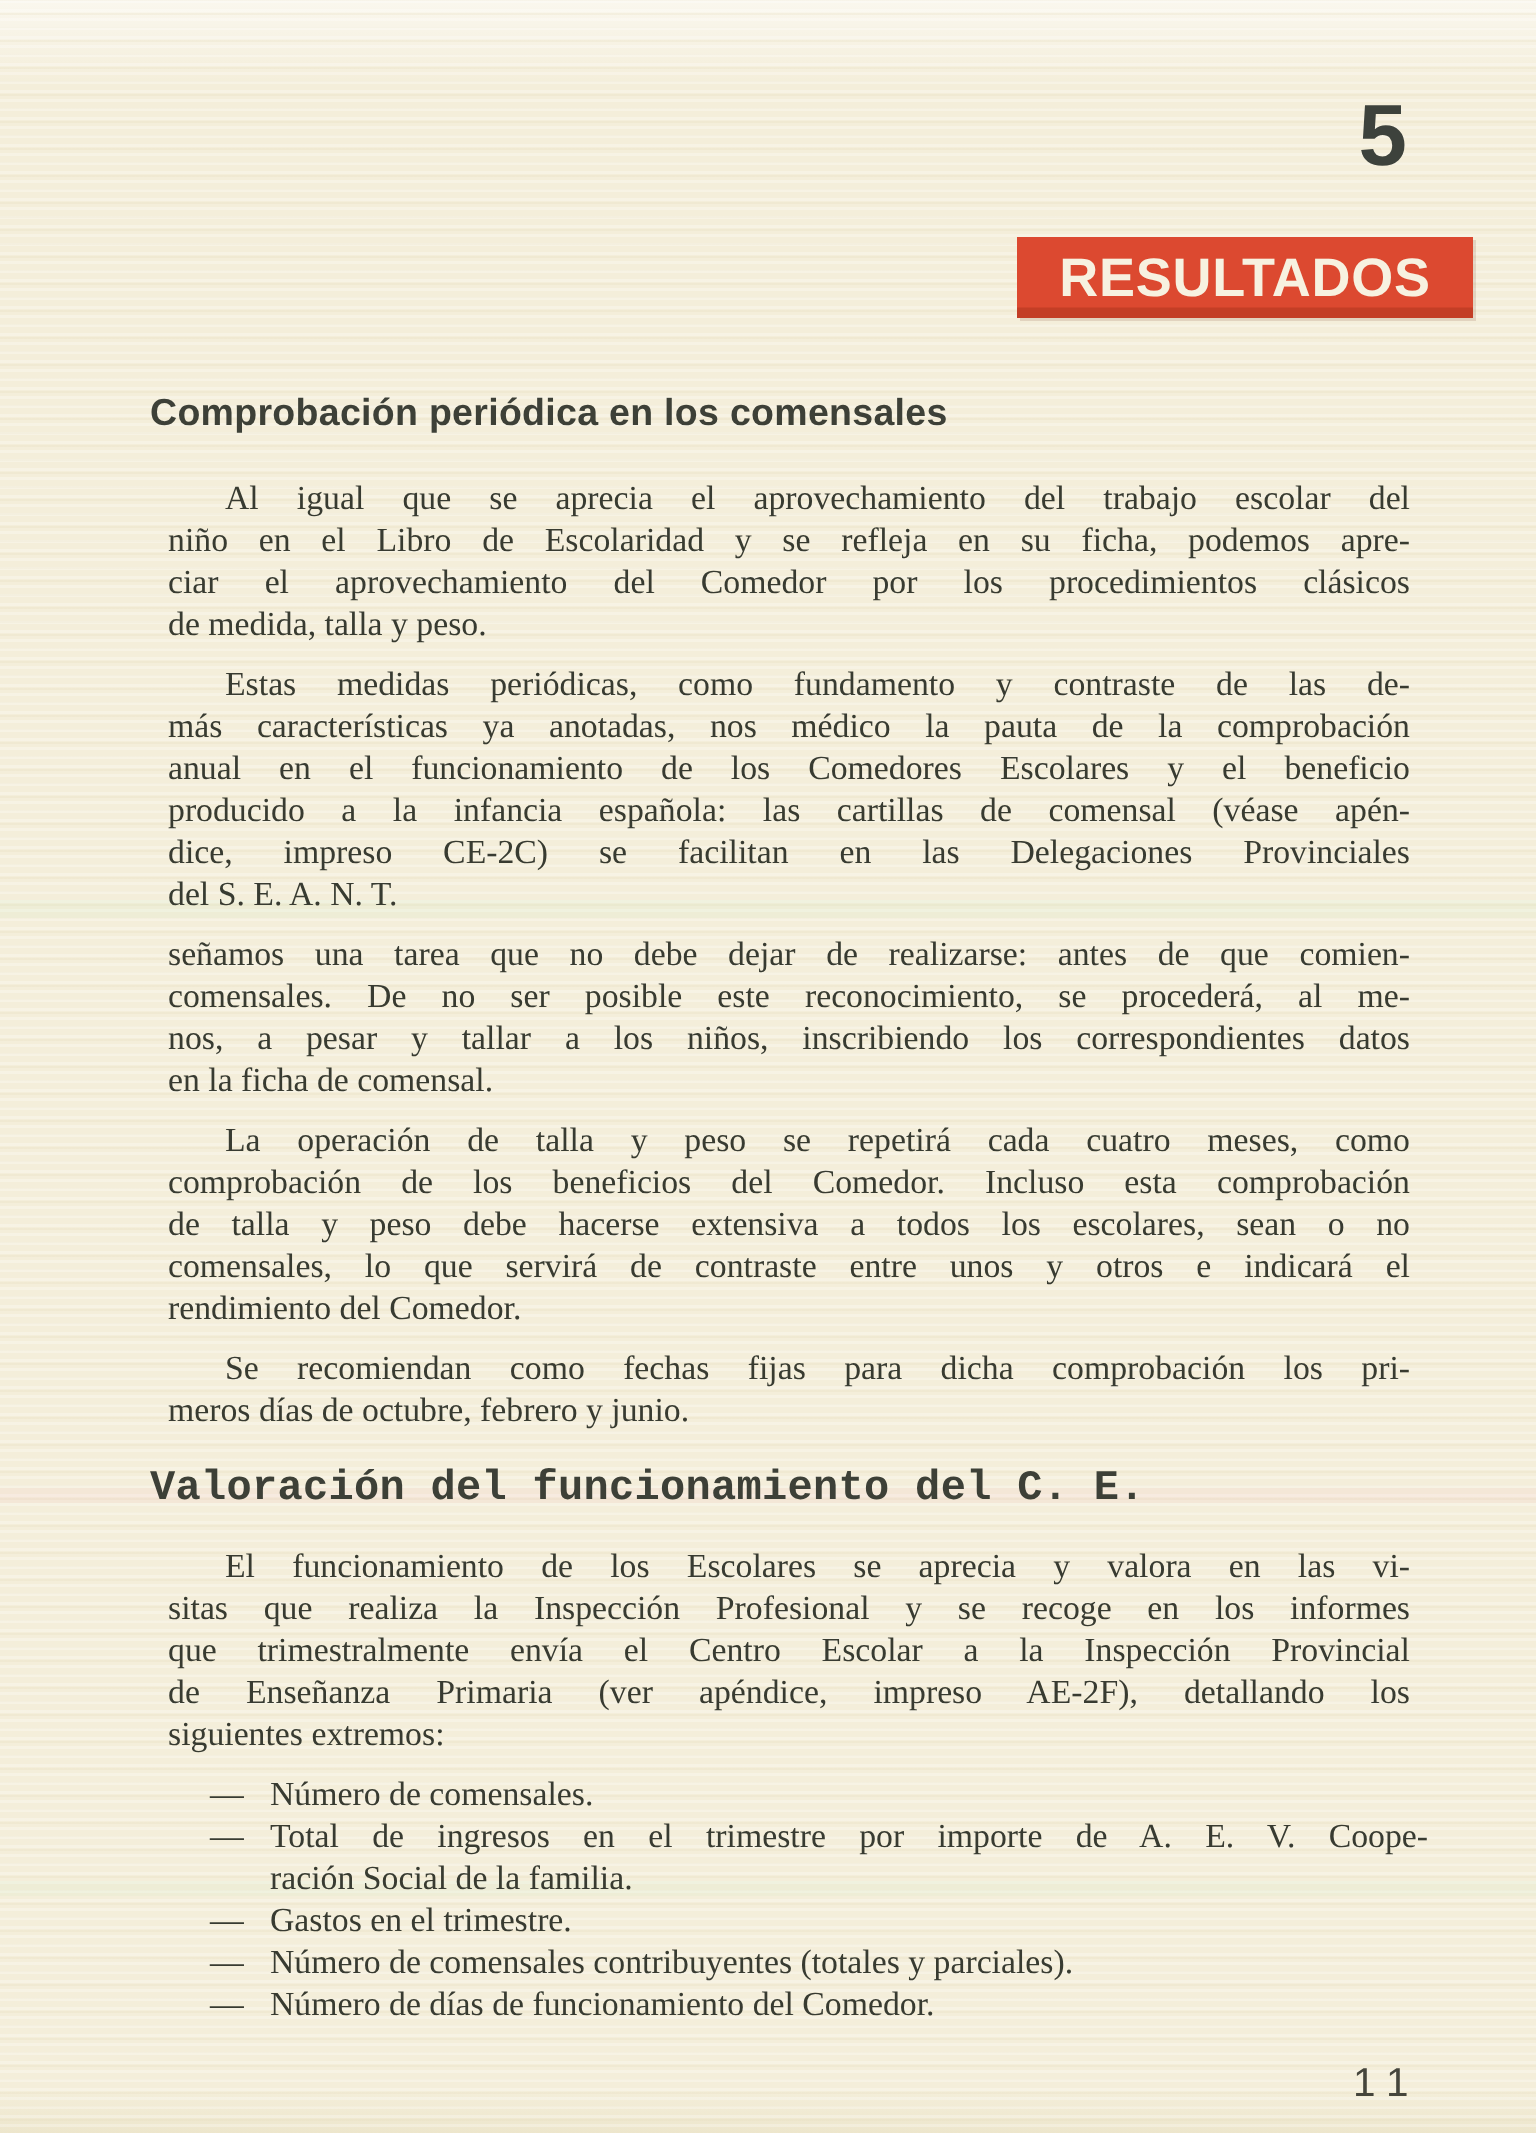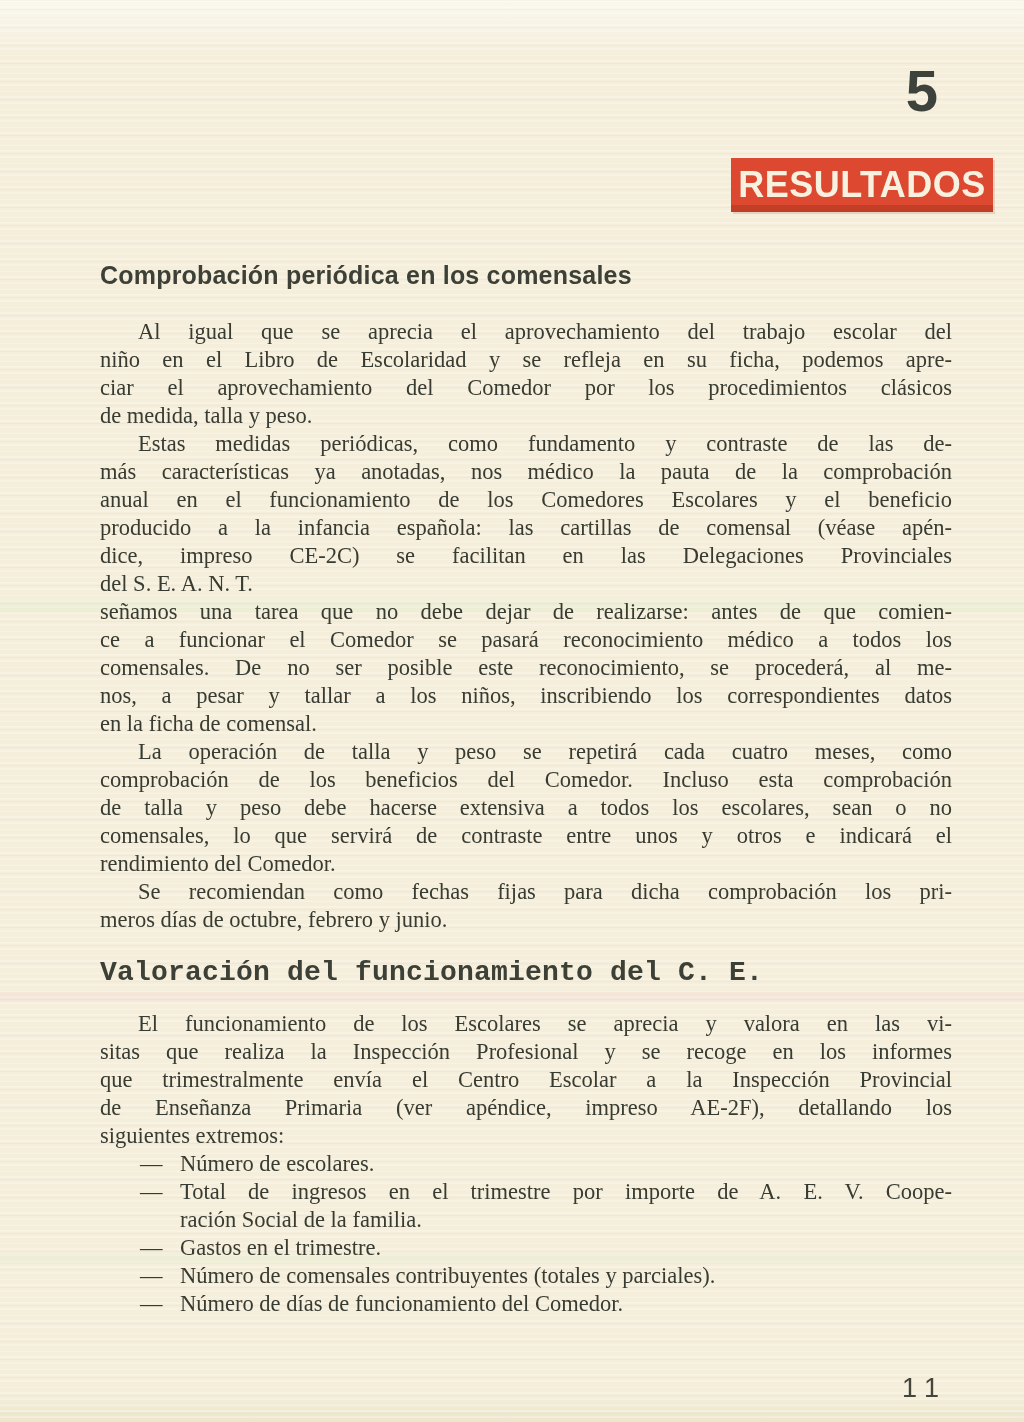--- a/index.html
+++ b/index.html
@@ -21,42 +21,42 @@
   .streak.s2{top:992px;height:10px;background:rgba(250,185,200,0.12);}
   .streak.s3{top:1254px;height:10px;background:rgba(190,240,190,0.10);}
 
   .top-number{
     position:absolute;top:62px;right:86px;
     font-family:"Liberation Sans", sans-serif;
     font-weight:bold;font-size:58px;line-height:1;
     color:#3d423c;
   }
   .banner{
-    position:absolute;left:731px;top:158px;
-    width:262px;height:54px;
+    position:absolute;left:678px;top:158px;
+    width:304px;height:54px;
     background:#dc4930;
     box-shadow: inset 0 -7px 0 rgba(140,35,18,0.30), 2px 2px 0 rgba(120,60,40,0.15);
     display:flex;align-items:center;justify-content:center;
   }
   .banner-label{
     font-family:"Liberation Sans", sans-serif;
     font-weight:bold;font-size:36px;letter-spacing:0.5px;
     color:#f7f1e0;
   }
   .content{
     position:absolute;left:100px;top:260px;width:852px;
   }
   h1.doc-heading, h2.doc-heading{
     font-family:"Liberation Sans", sans-serif;
     font-weight:bold;color:#3d4037;
     font-size:25px;line-height:30px;
     margin:0 0 28px 0;letter-spacing:0.2px;
   }
   h2.doc-heading{margin:24px 0 22px 0;font-size:28px;font-family:Liberation Mono, monospace;}
-  .para{margin:0;}
+  .para{margin:12px;}
   .line{
     font-size:22.5px;line-height:28px;
     text-align:justify;text-align-last:justify;
     white-space:normal;
   }
   .line.last{text-align-last:left;}
   .line.indent{text-indent:38px;}
   .bullets{margin:0;}
   .bullet{display:flex;align-items:flex-start;padding-left:40px;}
   .bullet-dash{
@@ -95,21 +95,20 @@
         <div class="para">
           <div class="line indent">Estas medidas periódicas, como fundamento y contraste de las de-</div>
           <div class="line">más características ya anotadas, nos médico la pauta de la comprobación</div>
           <div class="line">anual en el funcionamiento de los Comedores Escolares y el beneficio</div>
           <div class="line">producido a la infancia española: las cartillas de comensal (véase apén-</div>
           <div class="line">dice, impreso CE-2C) se facilitan en las Delegaciones Provinciales</div>
           <div class="line last">del S. E. A. N. T.</div>
         </div>
         <div class="para">
           <div class="line">señamos una tarea que no debe dejar de realizarse: antes de que comien-</div>
-          <div class="line">ce a funcionar el Comedor se pasará reconocimiento médico a todos los</div>
           <div class="line">comensales. De no ser posible este reconocimiento, se procederá, al me-</div>
           <div class="line">nos, a pesar y tallar a los niños, inscribiendo los correspondientes datos</div>
           <div class="line last">en la ficha de comensal.</div>
         </div>
         <div class="para">
           <div class="line indent">La operación de talla y peso se repetirá cada cuatro meses, como</div>
           <div class="line">comprobación de los beneficios del Comedor. Incluso esta comprobación</div>
           <div class="line">de talla y peso debe hacerse extensiva a todos los escolares, sean o no</div>
           <div class="line">comensales, lo que servirá de contraste entre unos y otros e indicará el</div>
           <div class="line last">rendimiento del Comedor.</div>
@@ -128,21 +127,21 @@
           <div class="line">que trimestralmente envía el Centro Escolar a la Inspección Provincial</div>
           <div class="line">de Enseñanza Primaria (ver apéndice, impreso AE-2F), detallando los</div>
           <div class="line last">siguientes extremos:</div>
         </div>
       </div>
 
     <div id="bullets" class="bullets">
         <div class="bullet">
           <span class="bullet-dash">—</span>
           <div class="bullet-lines">
-            <div class="line last">Número de escolares.</div>
+            <div class="line last">Número de comensales.</div>
           </div>
         </div>
         <div class="bullet">
           <span class="bullet-dash">—</span>
           <div class="bullet-lines">
             <div class="line">Total de ingresos en el trimestre por importe de A. E. V. Coope-</div>
             <div class="line last">ración Social de la familia.</div>
           </div>
         </div>
         <div class="bullet">

